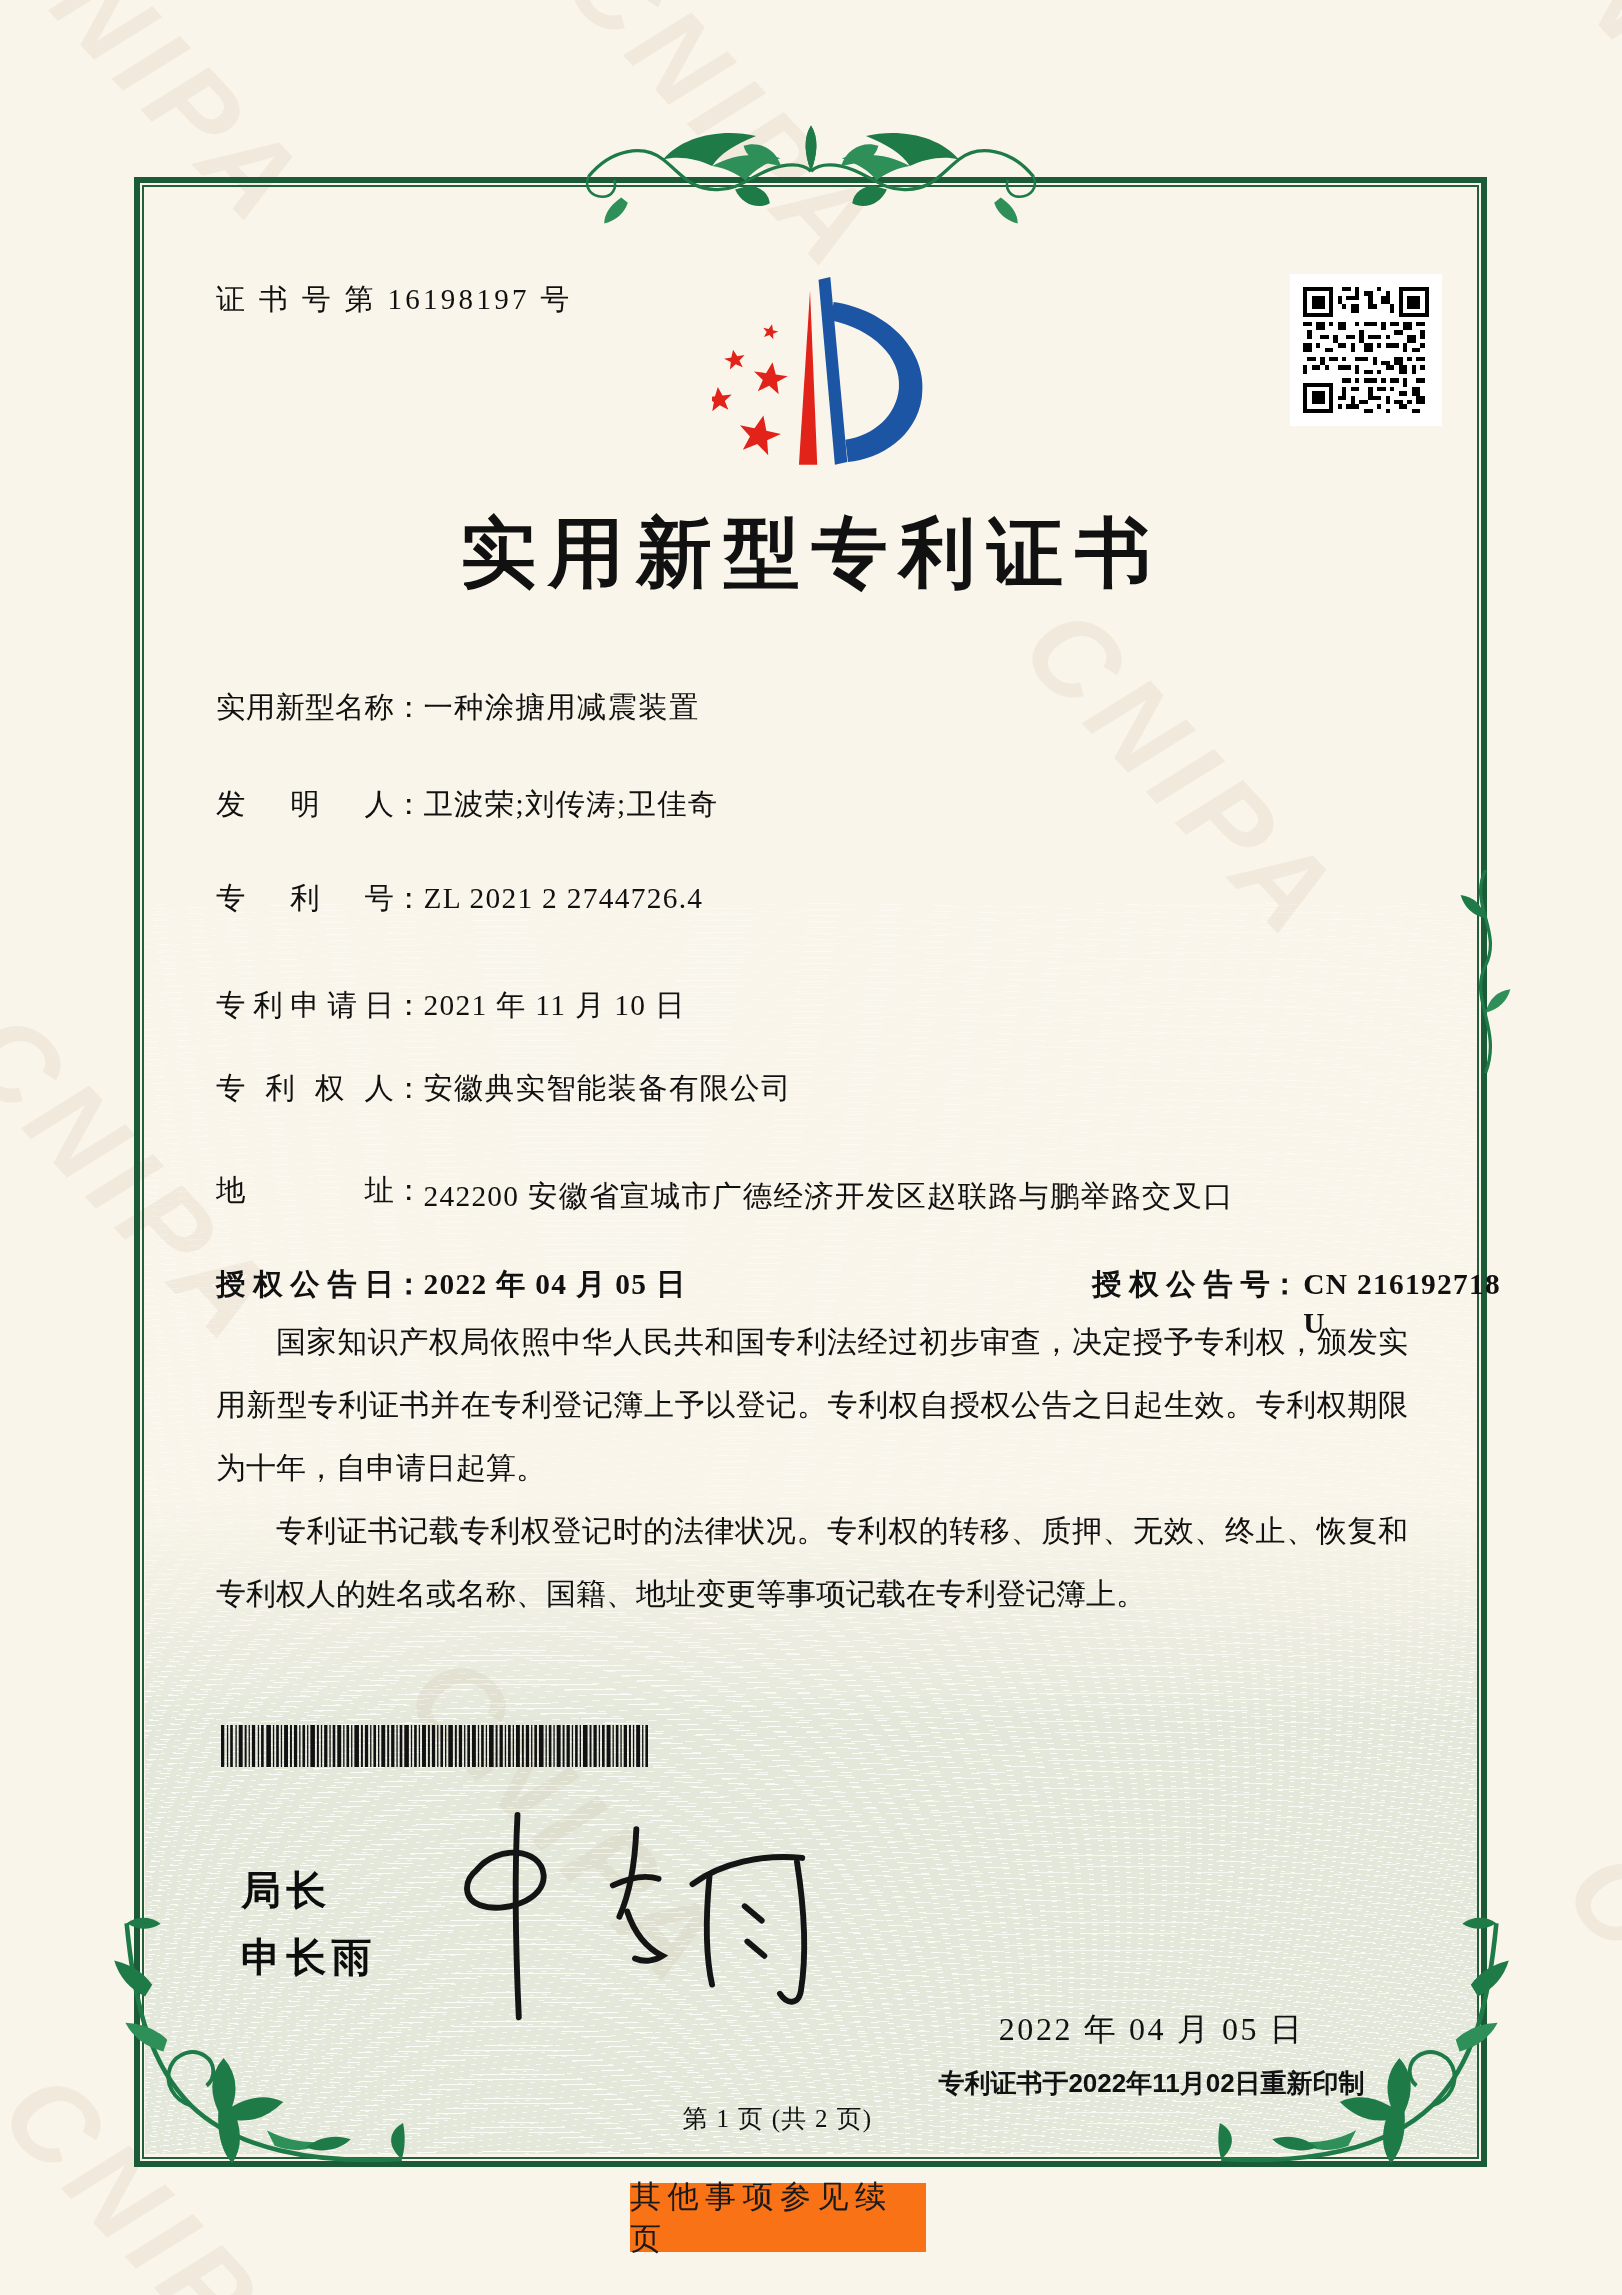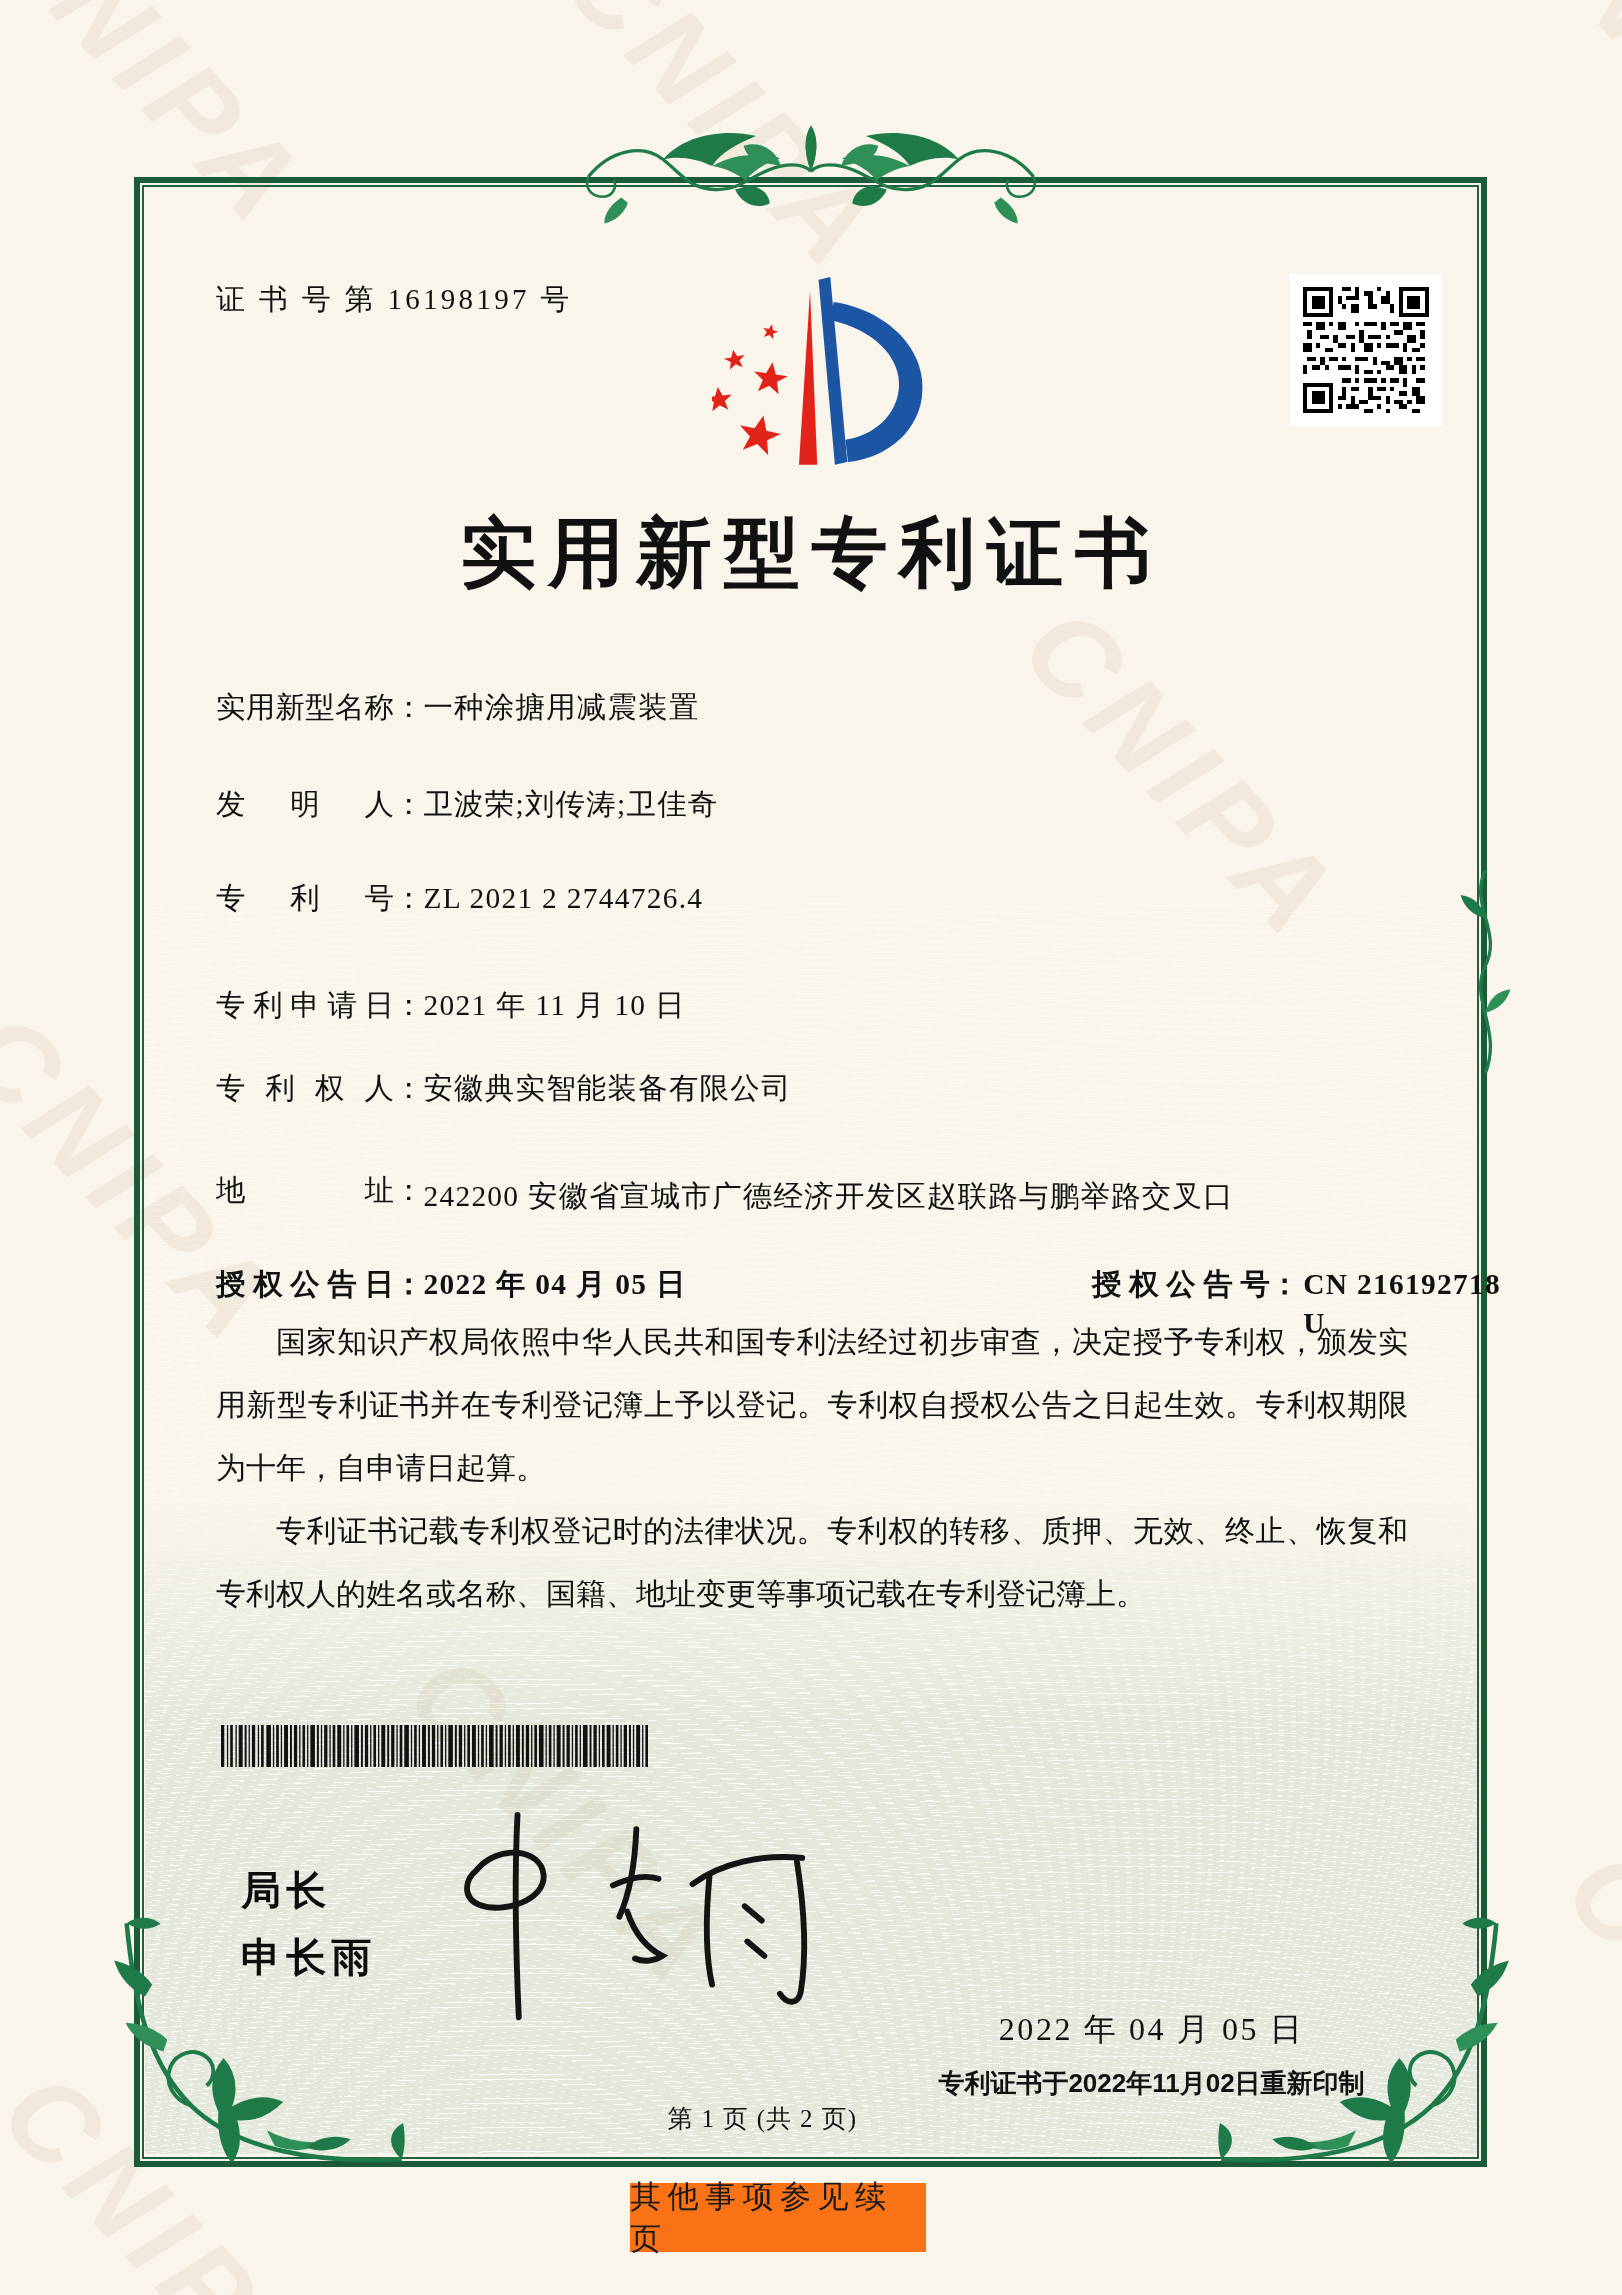--- a/index.html
+++ b/index.html
@@ -68,21 +68,21 @@
            font-size:40px;letter-spacing:5.2px;line-height:67px;color:#0d0d0d;}
   .sig{position:absolute;left:419px;top:1807px;width:419px;height:222px;z-index:4;}
 
   
   .issue-date{position:absolute;left:890px;width:523px;top:2008px;text-align:center;
               font-size:32px;letter-spacing:2.6px;z-index:4;}
   .reprint{position:absolute;left:870px;width:563px;top:2066px;text-align:center;
            font-family:"Liberation Sans","DejaVu Sans",sans-serif;
            font-size:26px;font-weight:bold;z-index:4;}
   .page-info{position:absolute;left:0;width:1525px;top:2102px;text-align:center;
-             font-size:25px;letter-spacing:1.3px;z-index:4;}
+             font-size:25px;letter-spacing:1.3px;z-index:4;padding-left:15px;}
   .cont-box{position:absolute;left:630px;top:2183px;width:296px;height:69px;background:#f97316;
             display:flex;align-items:center;justify-content:center;z-index:4;}
   .cont-box span{font-size:31px;letter-spacing:6.5px;color:#1a1a1a;}
 </style>
 </head>
 <body>
 
 <div class="page">
 
   <div class="waves-faint"></div>

